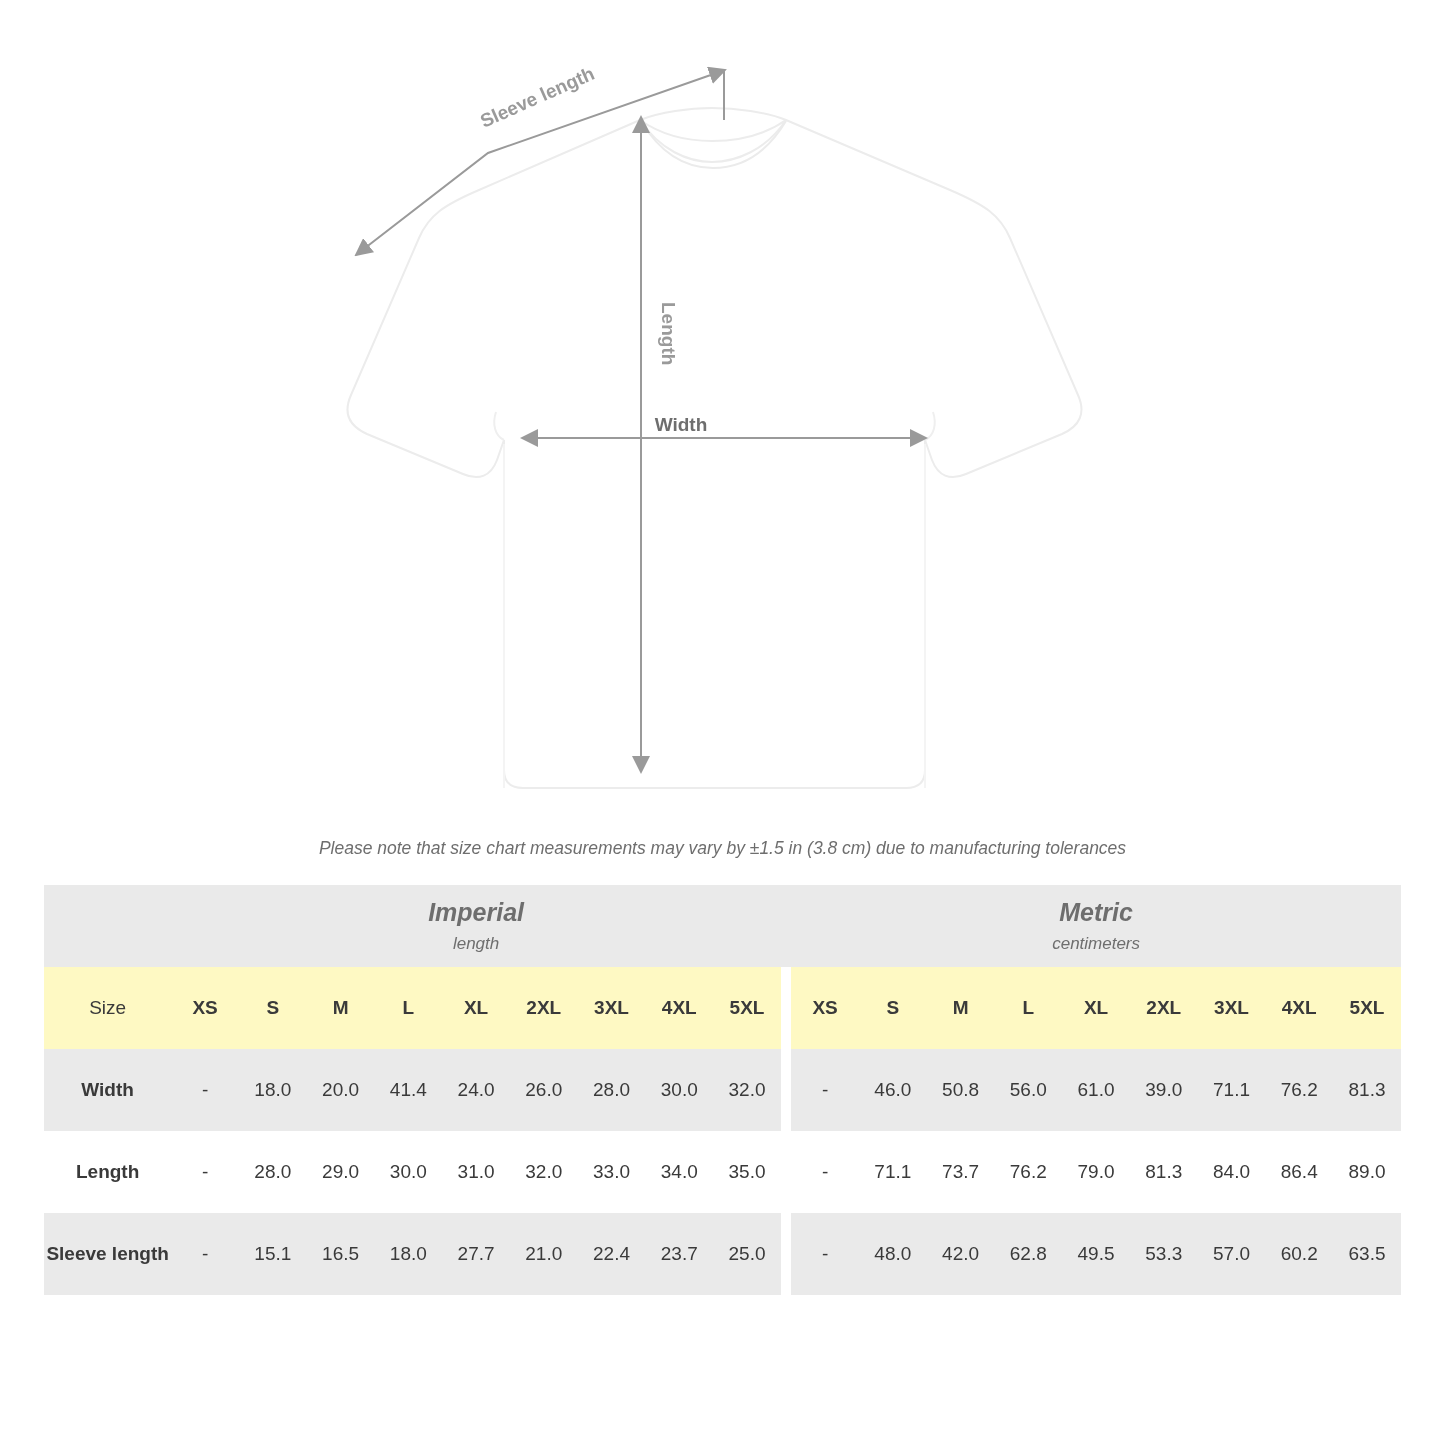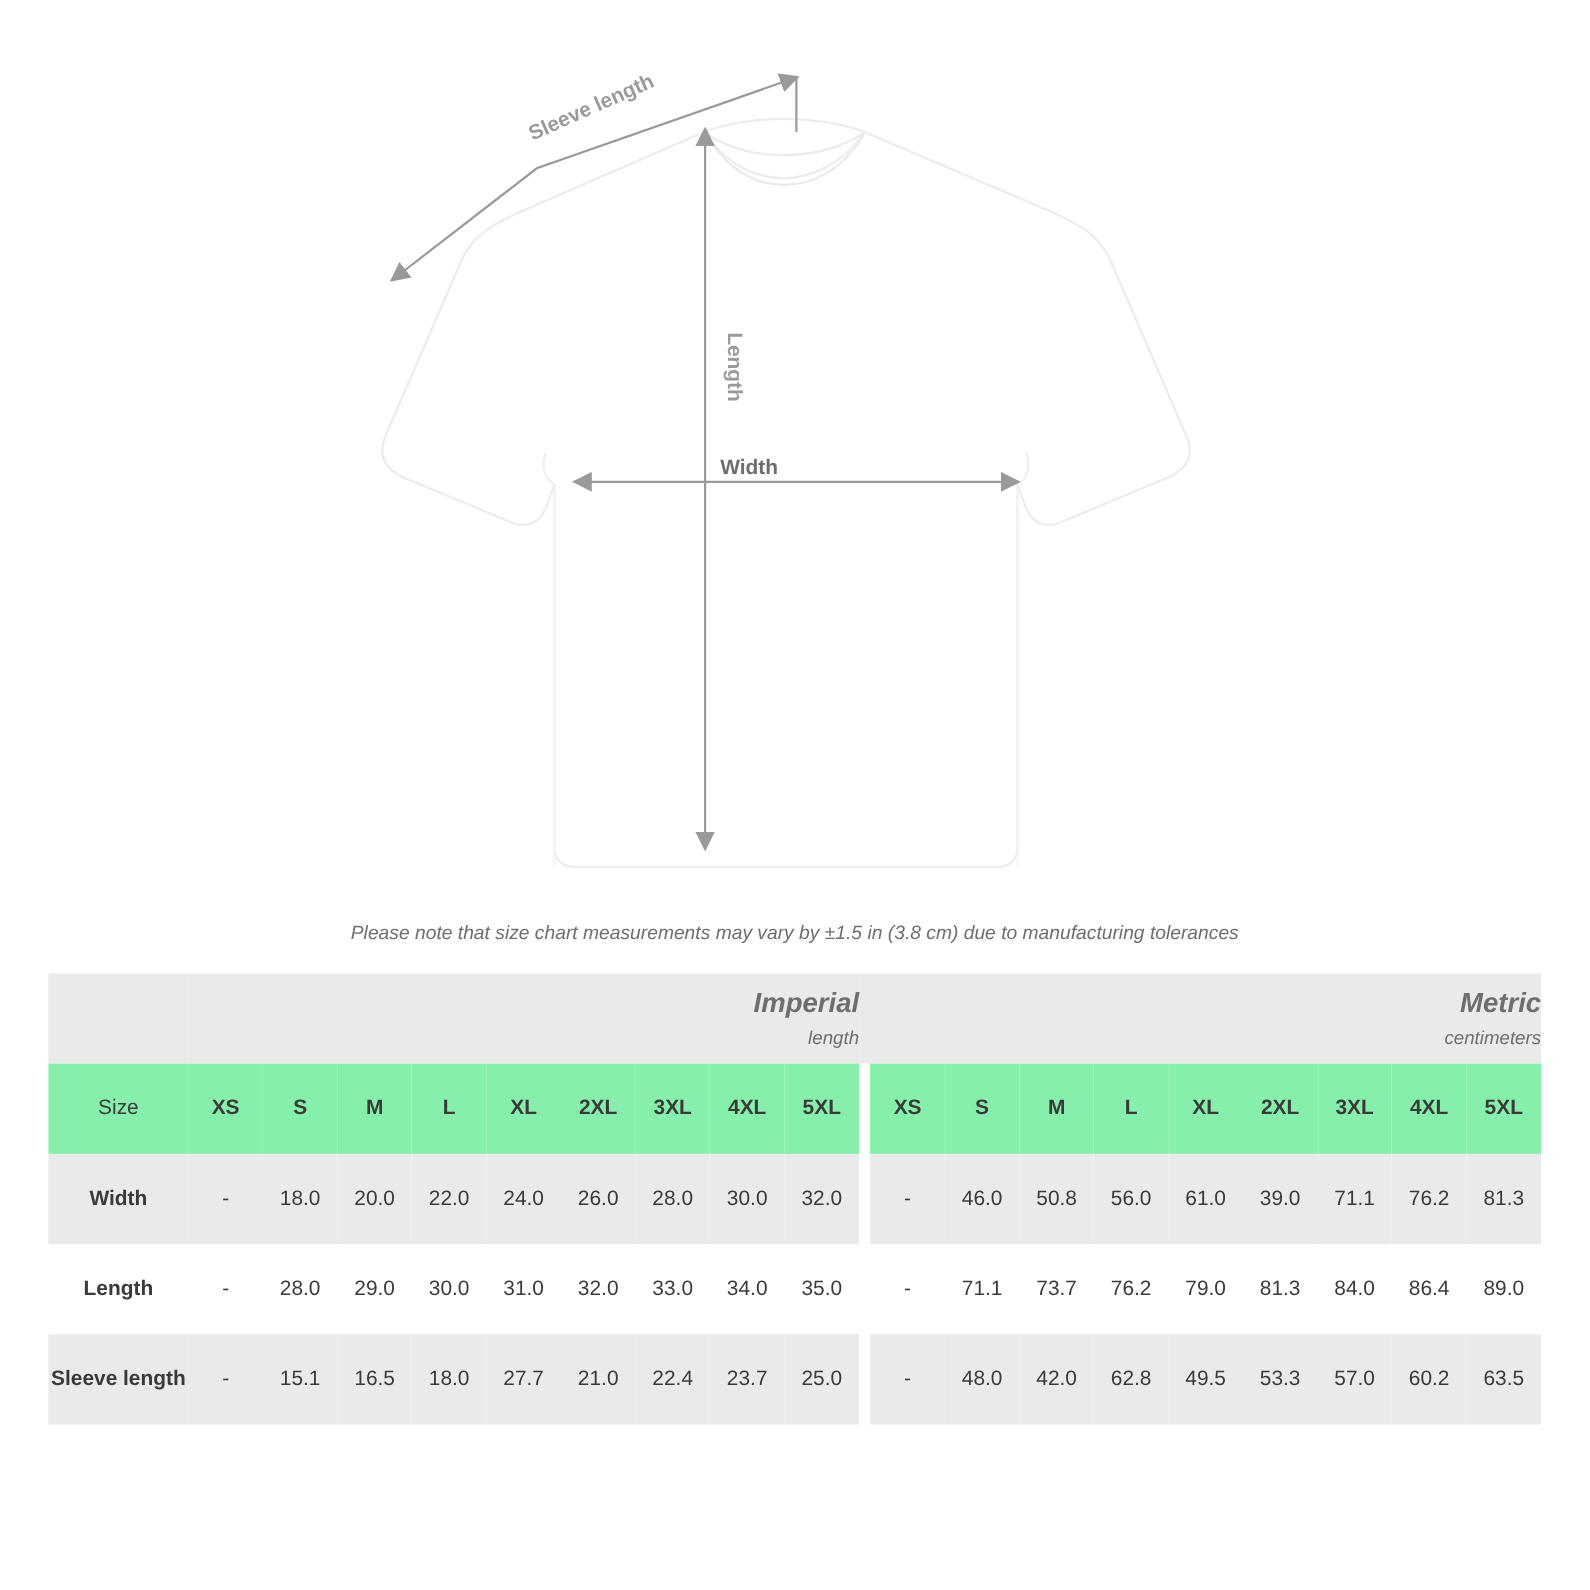--- a/index.html
+++ b/index.html
@@ -64,21 +64,21 @@
     height: 82px;
     vertical-align: middle;
   }
   .unit-head {
     background: #eaeaea;
     height: 116px;
   }
   .unit-head-inner {
     display: flex;
     flex-direction: column;
-    align-items: flex-end;
+    align-items: center;
     justify-content: center;
     gap: 7px;
   }
   .unit-name {
     font-size: 25px;
     font-style: italic;
     font-weight: bold;
     color: #6e6e6e;
   }
   .unit-sub {
@@ -97,21 +97,21 @@
   tr.plain td {
     background: #ffffff;
   }
   td.gap-col {
     background: #ffffff !important;
   }
   .col-size { width: 124px; }
   .col-val  { width: 66px; }
   .col-gap  { width: 10px; }
   .hdr-row td {
-    background: #86efac;
+    background: #fef9c3;
     font-size: 19.5px;
     font-weight: bold;
     color: #3a3a3a;
   }
   .hdr-row td.size-label {
     font-weight: normal;
   }
 </style>
 </head>
 <body>
@@ -250,21 +250,21 @@
         <td>3XL</td>
         <td>4XL</td>
         <td>5XL</td>
       </tr>
 
       <tr class="shaded">
         <td class="row-head">Width</td>
         <td>-</td>
         <td>18.0</td>
         <td>20.0</td>
-        <td>22.0</td>
+        <td>41.4</td>
         <td>24.0</td>
         <td>26.0</td>
         <td>28.0</td>
         <td>30.0</td>
         <td>32.0</td>
         <td class="gap-col"></td>
         <td>-</td>
         <td>46.0</td>
         <td>50.8</td>
         <td>56.0</td>

